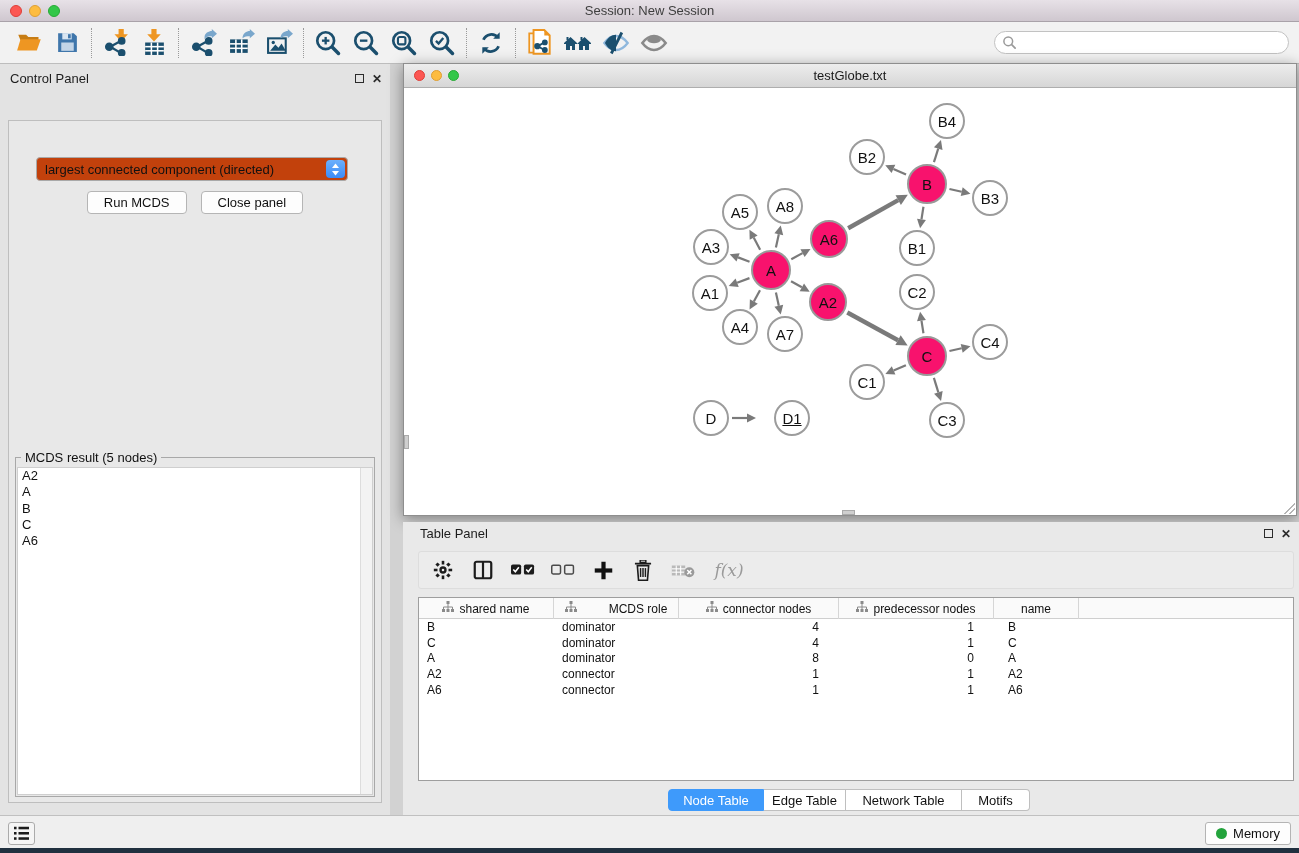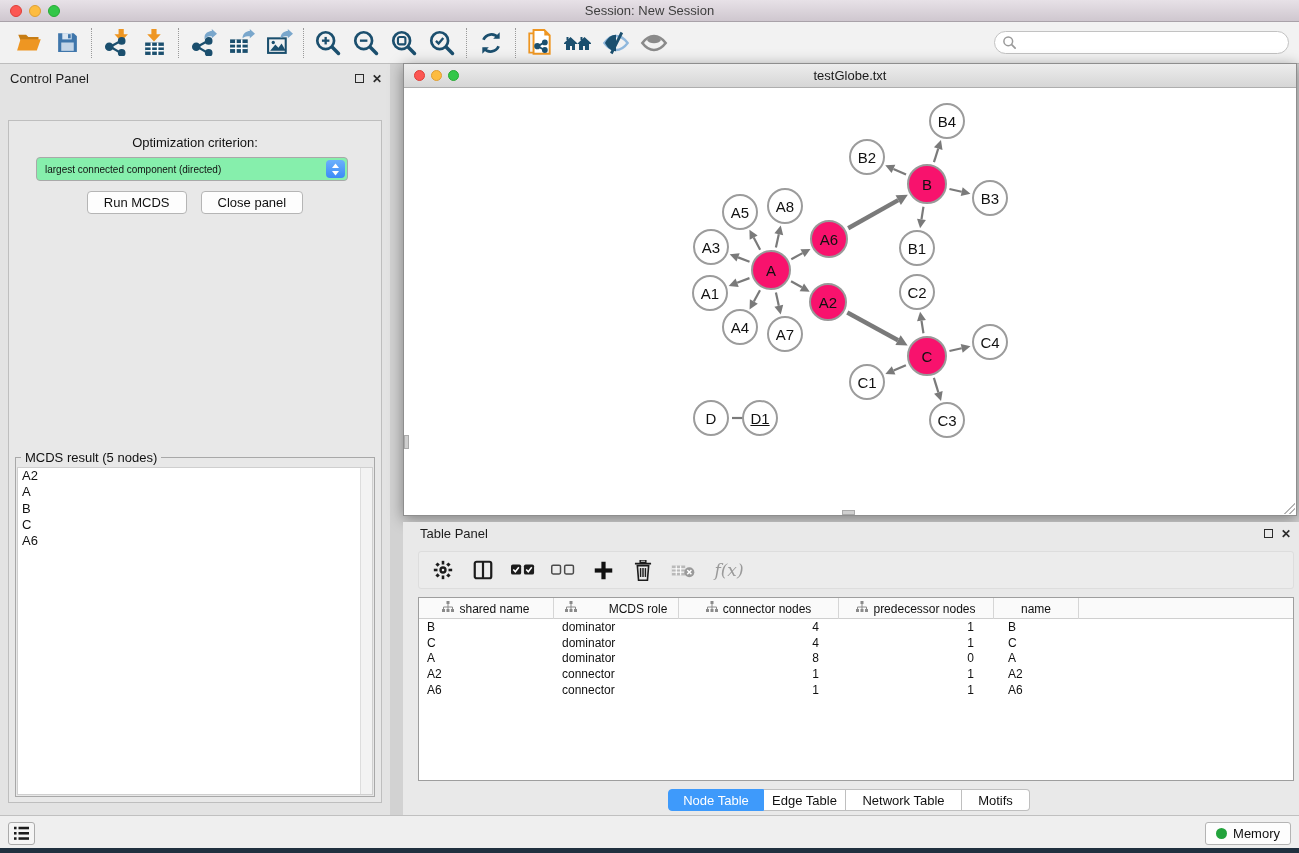--- a/index.html
+++ b/index.html
@@ -36,22 +36,22 @@
   .cp-header { position:absolute; left:10px; right:8px; top:7px;justify-content:flex-end; }
   .cp-tabs { position:absolute; left:78px; top:31px; height:22px; display:flex; }
   .seg-tab { height:22px; display:flex; align-items:center; justify-content:center; font-size:13px;
     background:#fff; border:1px solid #bfbfbf; border-left:none; color:#111; }
   .seg-tab:first-child { border-left:1px solid #bfbfbf; border-radius:4px 0 0 4px; }
   .seg-tab:last-child { border-radius:0 4px 4px 0; }
   .seg-tab.selected { background:#3e9afb; border-color:#3e9afb; color:#fff; }
   .cp-content { position:absolute; left:8px; top:56px; width:374px; height:683px;
     background:#e8e8e8; border:1px solid #bebebe; }
   .opt-label { position:absolute; top:14px; width:100%; text-align:center; font-size:13px; color:#111; }
-  .criterion-select { position:absolute; left:27px; top:36px; width:312px; height:24px; background:#86efac;
-    border:1px solid #a9a9a9; border-radius:4px; display:flex; align-items:center; font-size:10px; color:#111;
+  .criterion-select { position:absolute; left:27px; top:36px; width:312px; height:24px; background:#c2410c;
+    border:1px solid #a9a9a9; border-radius:4px; display:flex; align-items:center; font-size:13px; color:#111;
     padding-left:8px; }
   .select-stepper { position:absolute; right:2px; top:2px; width:19px; height:18px; border-radius:4px;
     background:linear-gradient(#6cb0fc,#3b8bf7); display:flex; align-items:center; justify-content:center; }
   .cp-buttons { position:absolute; left:0; top:70px; width:100%; display:flex; justify-content:center; gap:14px; }
   .mac-btn { height:23px; background:#fdfdfd; border:1px solid #b5b5b5; border-radius:4px;
     font-size:13px; color:#111; display:flex; align-items:center; justify-content:center; padding:0 16px; }
   .result-group { position:absolute; left:6px; top:336px; width:360px; height:340px;
     border:1px solid #a8a8a8; }
   .result-legend { position:absolute; left:5px; top:-8px; background:#e8e8e8; padding:0 4px; font-size:13px; color:#111; }
   .result-list { position:absolute; left:1px; top:9px; right:1px; bottom:1px; background:#fff;
@@ -277,21 +277,20 @@
 </div>
 
 <div class="abs control-panel">
   <div class="cp-header panel-title-row">
     <span>Control Panel</span>
     <span style="flex:1"></span>
     <span class="win-ctl"><span class="float-glyph"></span></span>
     <span class="win-ctl">✕</span>
   </div>
   <div class="cp-content">
-    <div class="opt-label">Optimization criterion:</div>
     <div class="criterion-select">
       <span>largest connected component (directed)</span>
       <span class="select-stepper">
         <svg width="11" height="13" viewBox="0 0 11 13">
           <path d="M5.5 0.5L9 5H2z" fill="#fff"></path>
             <path d="M5.5 12.5L2 8h7z" fill="#fff"></path>
         </svg>
       </span>
     </div>
     <div class="cp-buttons">
@@ -378,21 +377,21 @@
         <div class="graph-node" style="left: 288px; top: 187px; width: 36px; height: 36px;">A1</div>
         <div class="graph-node member" style="left: 405px; top: 195px; width: 38px; height: 38px;">A2</div>
         <div class="graph-node" style="left: 318px; top: 221px; width: 36px; height: 36px;">A4</div>
         <div class="graph-node" style="left: 363px; top: 228px; width: 36px; height: 36px;">A7</div>
         <div class="graph-node" style="left: 495px; top: 186px; width: 36px; height: 36px;">C2</div>
         <div class="graph-node" style="left: 568px; top: 236px; width: 36px; height: 36px;">C4</div>
         <div class="graph-node member" style="left: 503px; top: 248px; width: 40px; height: 40px;">C</div>
         <div class="graph-node" style="left: 445px; top: 276px; width: 36px; height: 36px;">C1</div>
         <div class="graph-node" style="left: 525px; top: 314px; width: 36px; height: 36px;">C3</div>
         <div class="graph-node" style="left: 289px; top: 312px; width: 36px; height: 36px;">D</div>
-        <div class="graph-node" style="left: 338px; top: 312px; width: 36px; height: 36px; text-decoration: underline;">D1</div>
+        <div class="graph-node" style="left: 370px; top: 312px; width: 36px; height: 36px; text-decoration: underline;">D1</div>
       </div>
     <div class="vscroll-hint"></div>
     <div class="hscroll-hint"></div>
   </div>
   <div class="resize-corner"></div>
 </div>
 
 <div class="abs table-panel">
   <div class="tp-header panel-title-row">
     <span>Table Panel</span>

